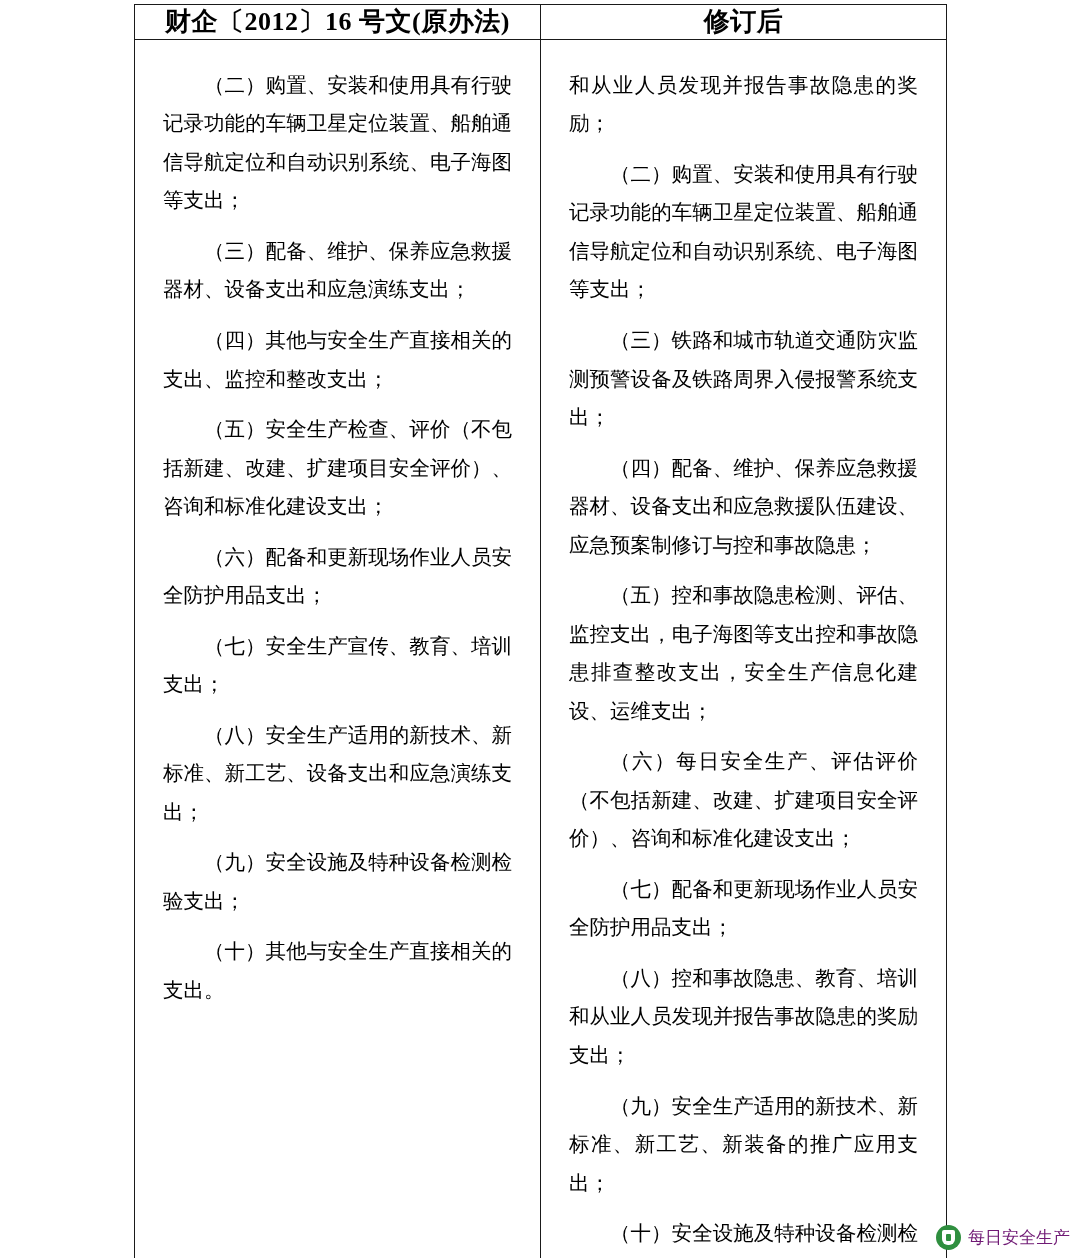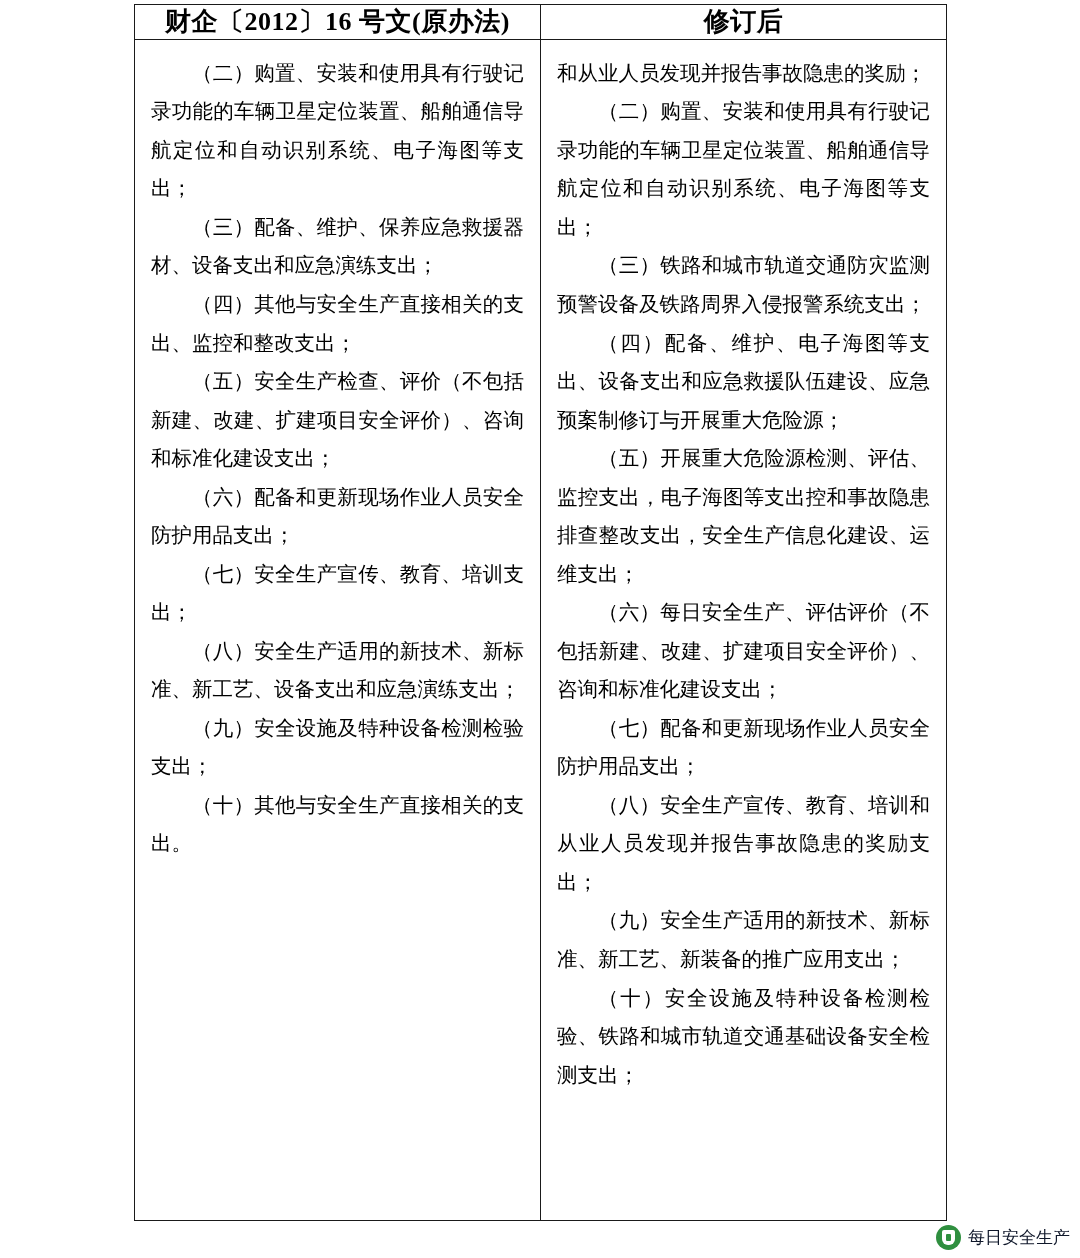--- a/index.html
+++ b/index.html
@@ -55,21 +55,21 @@
   .cellbody {
     padding: 14px 16px 18px 16px;
     font-size: 20.5px;
     line-height: 1.88;
     text-align: justify;
     text-justify: inter-ideograph;
     font-family: "Liberation Serif", "DejaVu Serif", serif;
   }
 
   .cellbody p {
-    margin: 0;
+    margin: 12px;
     padding: 0;
   }
   .cellbody p.ind {
     text-indent: 2em;
   }
   .cellbody p.noind {
     text-indent: 0;
   }
   b, .bold {
     font-weight: normal;
@@ -79,21 +79,21 @@
   .right-cell { height: 1180px; }
 
   
   .watermark {
     position: absolute;
     right: 10px;
     bottom: 8px;
     display: flex;
     align-items: center;
     gap: 7px;
-    color: #0f172a;
+    color: #701a75;
     font-size: 17px;
     font-family: "Liberation Sans", sans-serif;
   }
   .wm-badge {
     width: 25px;
     height: 25px;
     border-radius: 50%;
     background: #2f8f3f;
     position: relative;
     flex: none;
@@ -144,25 +144,25 @@
               <p class="ind"><span>（八）安全生产适用的新技术、新标准、新工艺、设备支出和应急演练支出；</span></p>
               <p class="ind"><span>（九）安全设施及特种设备检测检验支出；</span></p>
               <p class="ind"><span>（十）其他与安全生产直接相关的支出。</span></p>
             </div>
         </td>
         <td class="right-cell">
           <div class="cellbody" id="right-body">
               <p class="noind"><span>和从业人员发现并报告事故隐患的奖励；</span></p>
               <p class="ind"><span>（二）购置、安装和使用具有行驶记录功能的车辆卫星定位装置、船舶通信导航定位和自动识别系统、电子海图等支出；</span></p>
               <p class="ind"><b>（三）铁路和城市轨道交通防灾监测预警设备及铁路周界入侵报警系统支出；</b></p>
-              <p class="ind"><span>（四）配备、维护、电子海图等支出、设备支出和</span><b>应急救援队伍建设、应急预案制修订与</b><span>开展重大危险源；</span></p>
-              <p class="ind"><span>（五）开展重大危险源</span><b>检测</b><span>、评估、监控支出，</span><b>电子海图等支出</b><span>控和事故隐患</span><b>排查</b><span>整改支出，</span><b>安全生产信息化建设、运维支出；</b></p>
+              <p class="ind"><span>（四）配备、维护、保养应急救援器材、设备支出和</span><b>应急救援队伍建设、应急预案制修订与</b><span>控和事故隐患；</span></p>
+              <p class="ind"><span>（五）控和事故隐患</span><b>检测</b><span>、评估、监控支出，</span><b>电子海图等支出</b><span>控和事故隐患</span><b>排查</b><span>整改支出，</span><b>安全生产信息化建设、运维支出；</b></p>
               <p class="ind"><span>（六）每日安全生产、</span><b>评估</b><span>评价（不包括新建、改建、扩建项目安全评价）、咨询和标准化建设支出；</span></p>
               <p class="ind"><span>（七）配备和更新现场作业人员安全防护用品支出；</span></p>
-              <p class="ind"><span>（八）安全生产宣传、教育、培训</span><b>和从业人员发现并报告事故隐患的奖励</b><span>支出；</span></p>
+              <p class="ind"><span>（八）控和事故隐患、教育、培训</span><b>和从业人员发现并报告事故隐患的奖励</b><span>支出；</span></p>
               <p class="ind"><span>（九）安全生产适用的新技术、新标准、新工艺、新装备的推广应用支出；</span></p>
               <p class="ind"><span>（十）安全设施及特种设备检测检验、</span><b>铁路和城市轨道交通基础设备安全检测</b><span>支出；</span></p>
             </div>
         </td>
       </tr>
     </tbody>
   </table>
 
   <div class="watermark">
     <span class="wm-badge"></span>

